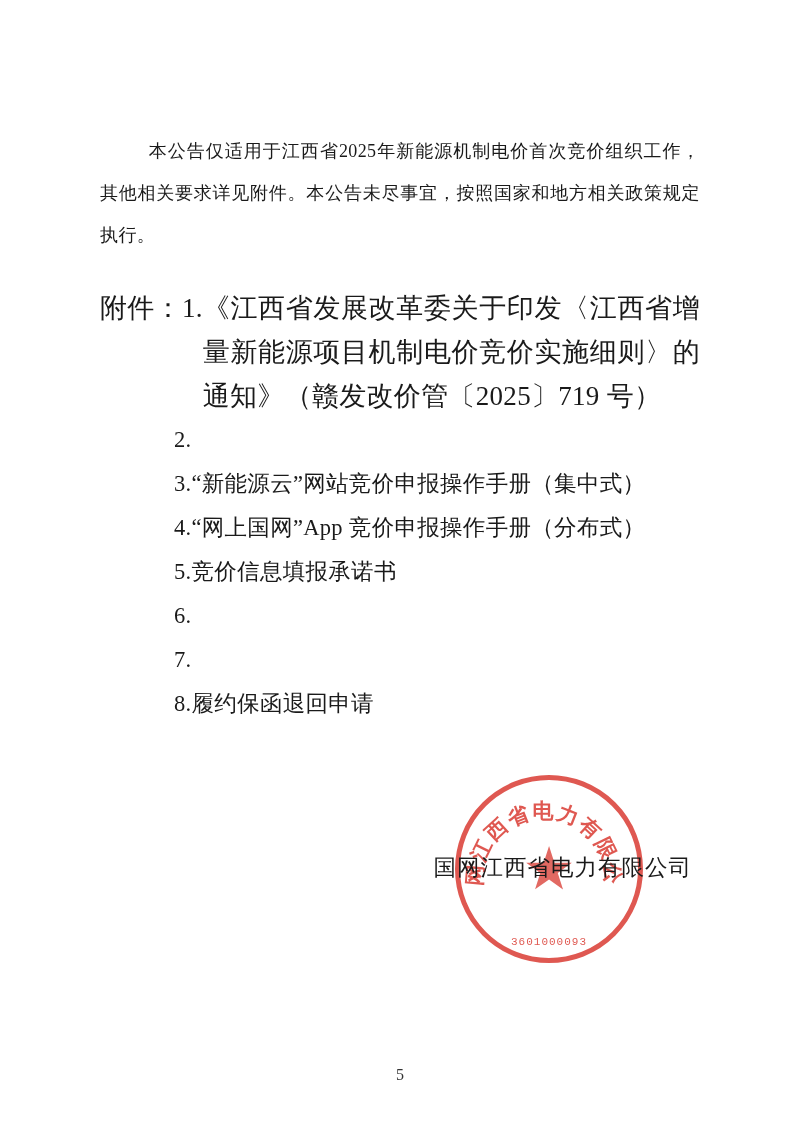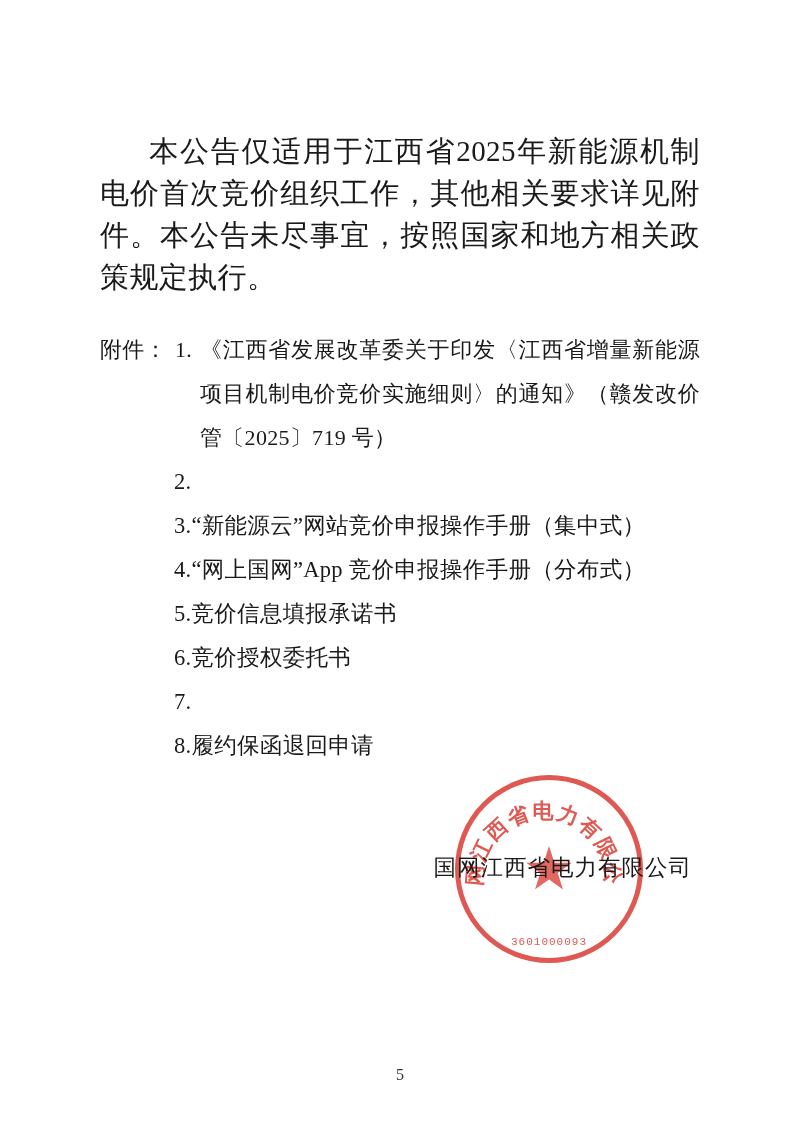--- a/index.html
+++ b/index.html
@@ -16,41 +16,40 @@
     overflow: hidden;
   }
   .page {
     position: relative;
     width: 800px;
     height: 1132px;
     box-sizing: border-box;
     padding: 130px 100px 0 100px;
   }
   .para {
-    font-size: 29px;
+    font-size: 18px;
     line-height: 42px;
     text-align: justify;
     text-justify: inter-ideograph;
     letter-spacing: 0.4px;
     margin: 0 0 26px 0;
   }
   .para .indent {
     display: inline-block;
     width: 48px;
   }
   .attachments {
     margin-top: 30px;
   }
   .att-row {
     display: flex;
     align-items: flex-start;
-    font-size: 22px;
+    font-size: 27px;
     line-height: 44px;
     letter-spacing: 0.3px;
-    gap: 8px;
   }
   .att-label {
     flex: 0 0 auto;
     white-space: nowrap;
   }
   .att-body {
     flex: 1 1 auto;
     text-align: justify;
     text-justify: inter-ideograph;
   }
@@ -173,21 +172,20 @@
       <span class="txt">“网上国网”App 竞价申报操作手册（分布式）</span>
     </div>
 
     <div class="att-item">
       <span class="num">5.</span>
       <span class="txt">竞价信息填报承诺书</span>
     </div>
 
     <div class="att-item">
       <span class="num">6.</span>
-      <span class="txt">竞价授权委托书</span>
     </div>
 
     <div class="att-item">
       <span class="num">7.</span>
     </div>
 
     <div class="att-item">
       <span class="num">8.</span>
       <span class="txt">履约保函退回申请</span>
     </div>

